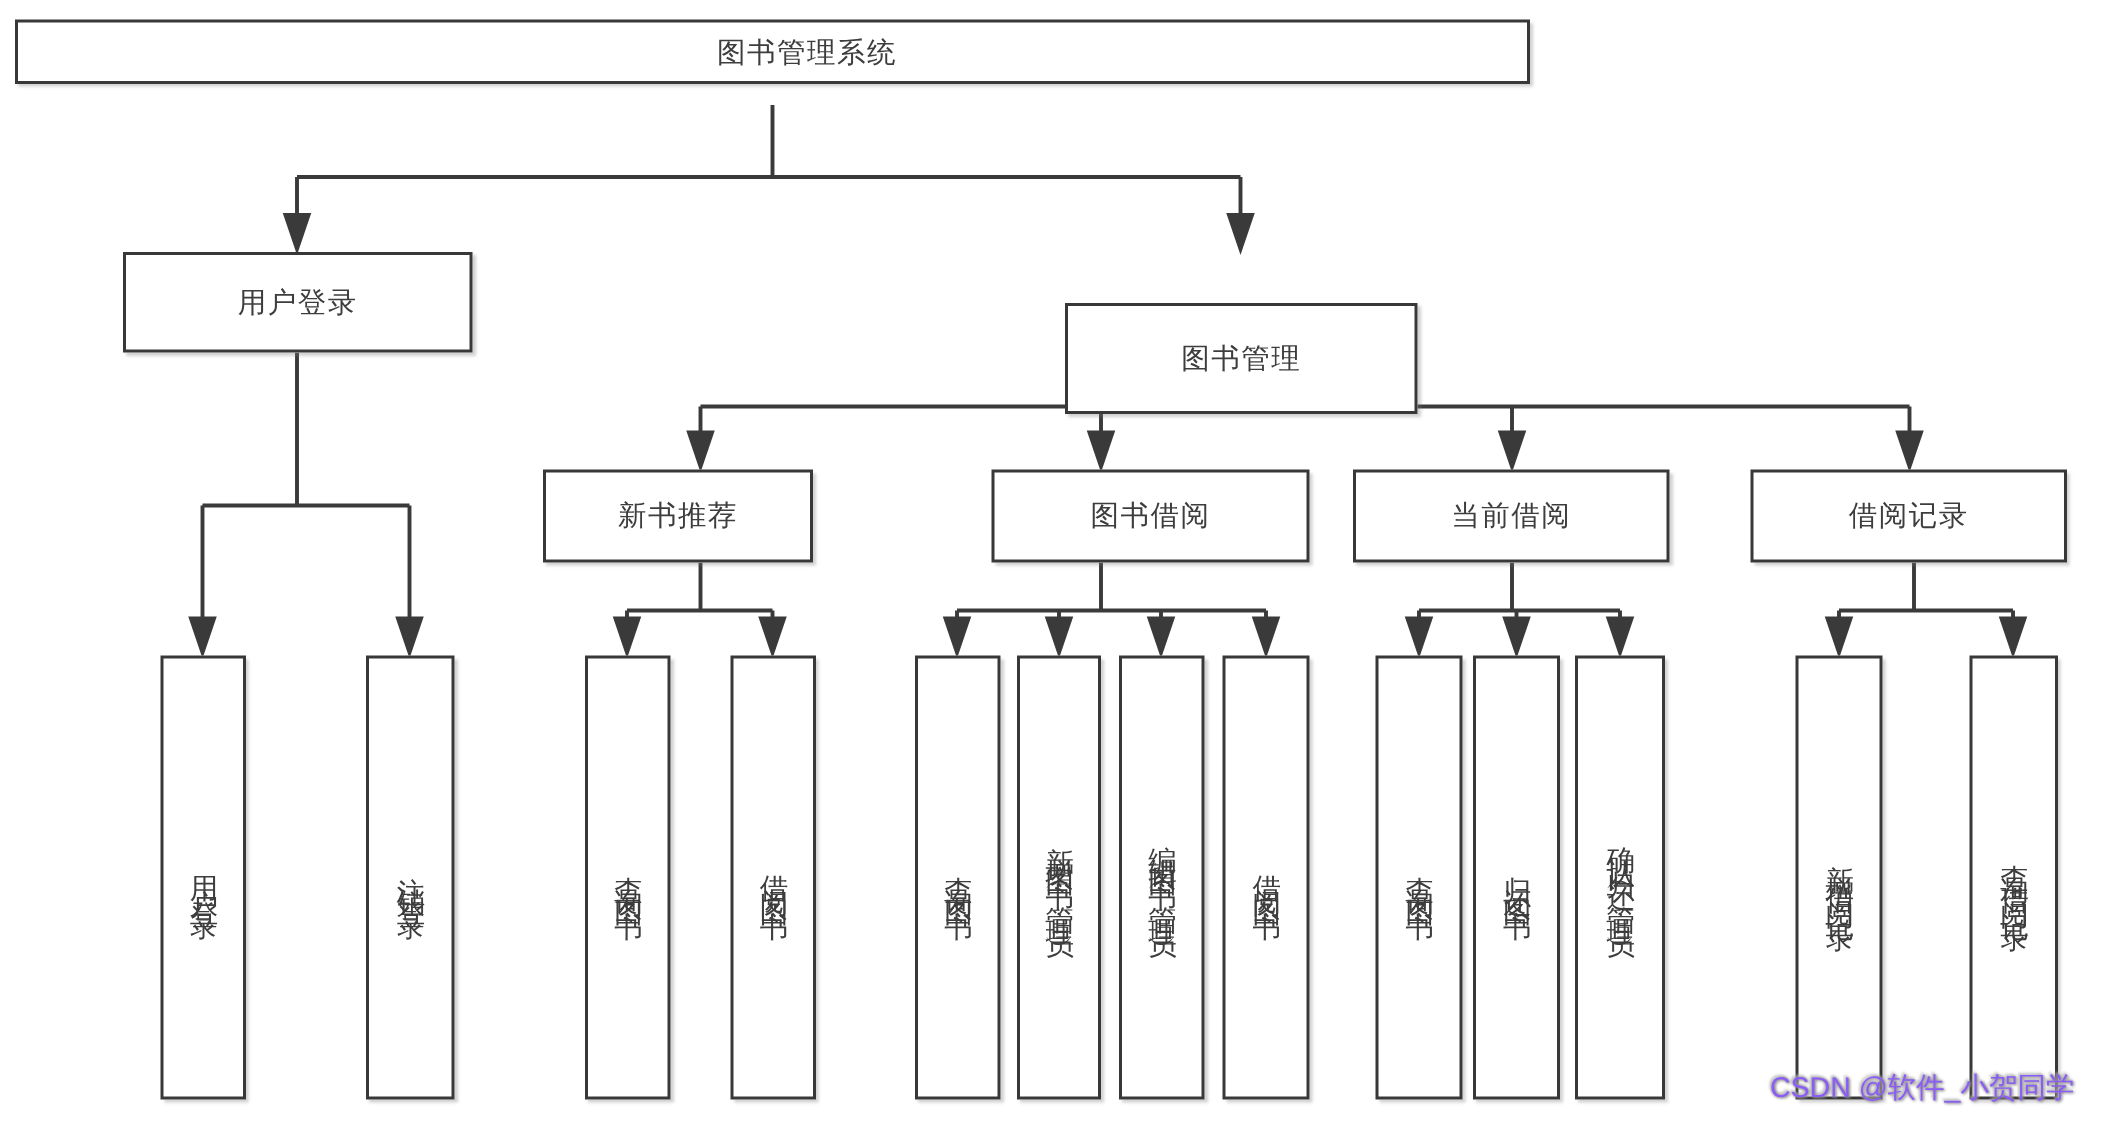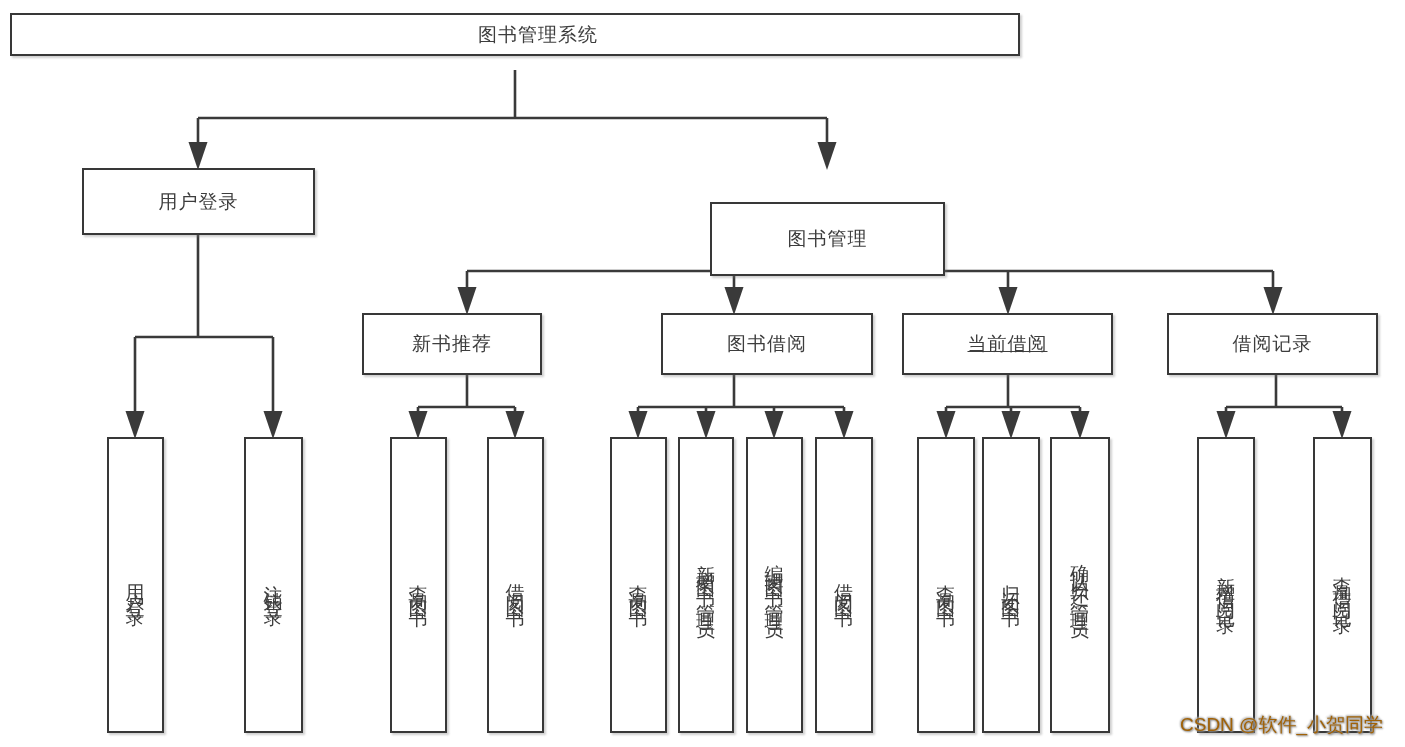--- a/index.html
+++ b/index.html
@@ -45,21 +45,21 @@
     line-height: 1;
   }
   .node.root {
     font-size: 19px;
   }
   #watermark {
     position: absolute;
     left: 1180px;
     top: 712px;
     font-size: 19px;
-    color: #a16207;
+    color: #8b5cf6;
     text-shadow: 1px 1px 2px #8c8c8c, -1px -1px 2px #b5b5b5, 0 0 2px #9a9a9a;
     white-space: nowrap;
     z-index: 5;
   }
 </style>
 </head>
 <body>
 
 <div id="canvas">
   <svg id="wires" width="1405" height="747">
@@ -99,21 +99,21 @@
       </div>
       <div class="node horizontal" style="left: 710px; top: 164px; width: 235px; height: 74px; margin-top: 38px;">
         <span class="label">图书管理</span>
       </div>
       <div class="node horizontal" style="left: 362px; top: 313px; width: 180px; height: 62px;">
         <span class="label">新书推荐</span>
       </div>
       <div class="node horizontal" style="left: 661px; top: 313px; width: 212px; height: 62px;">
         <span class="label">图书借阅</span>
       </div>
-      <div class="node horizontal" style="left: 902px; top: 313px; width: 211px; height: 62px; text-decoration: underline;">
+      <div class="node horizontal" style="left: 902px; top: 313px; width: 211px; height: 62px;">
         <span class="label">当前借阅</span>
       </div>
       <div class="node horizontal" style="left: 1167px; top: 313px; width: 211px; height: 62px;">
         <span class="label">借阅记录</span>
       </div>
       <div class="node vertical" style="left: 107px; top: 437px; width: 57px; height: 296px;">
         <span class="label">用户登录</span>
       </div>
       <div class="node vertical" style="left: 244px; top: 437px; width: 59px; height: 296px;">
         <span class="label">注销登录</span>

